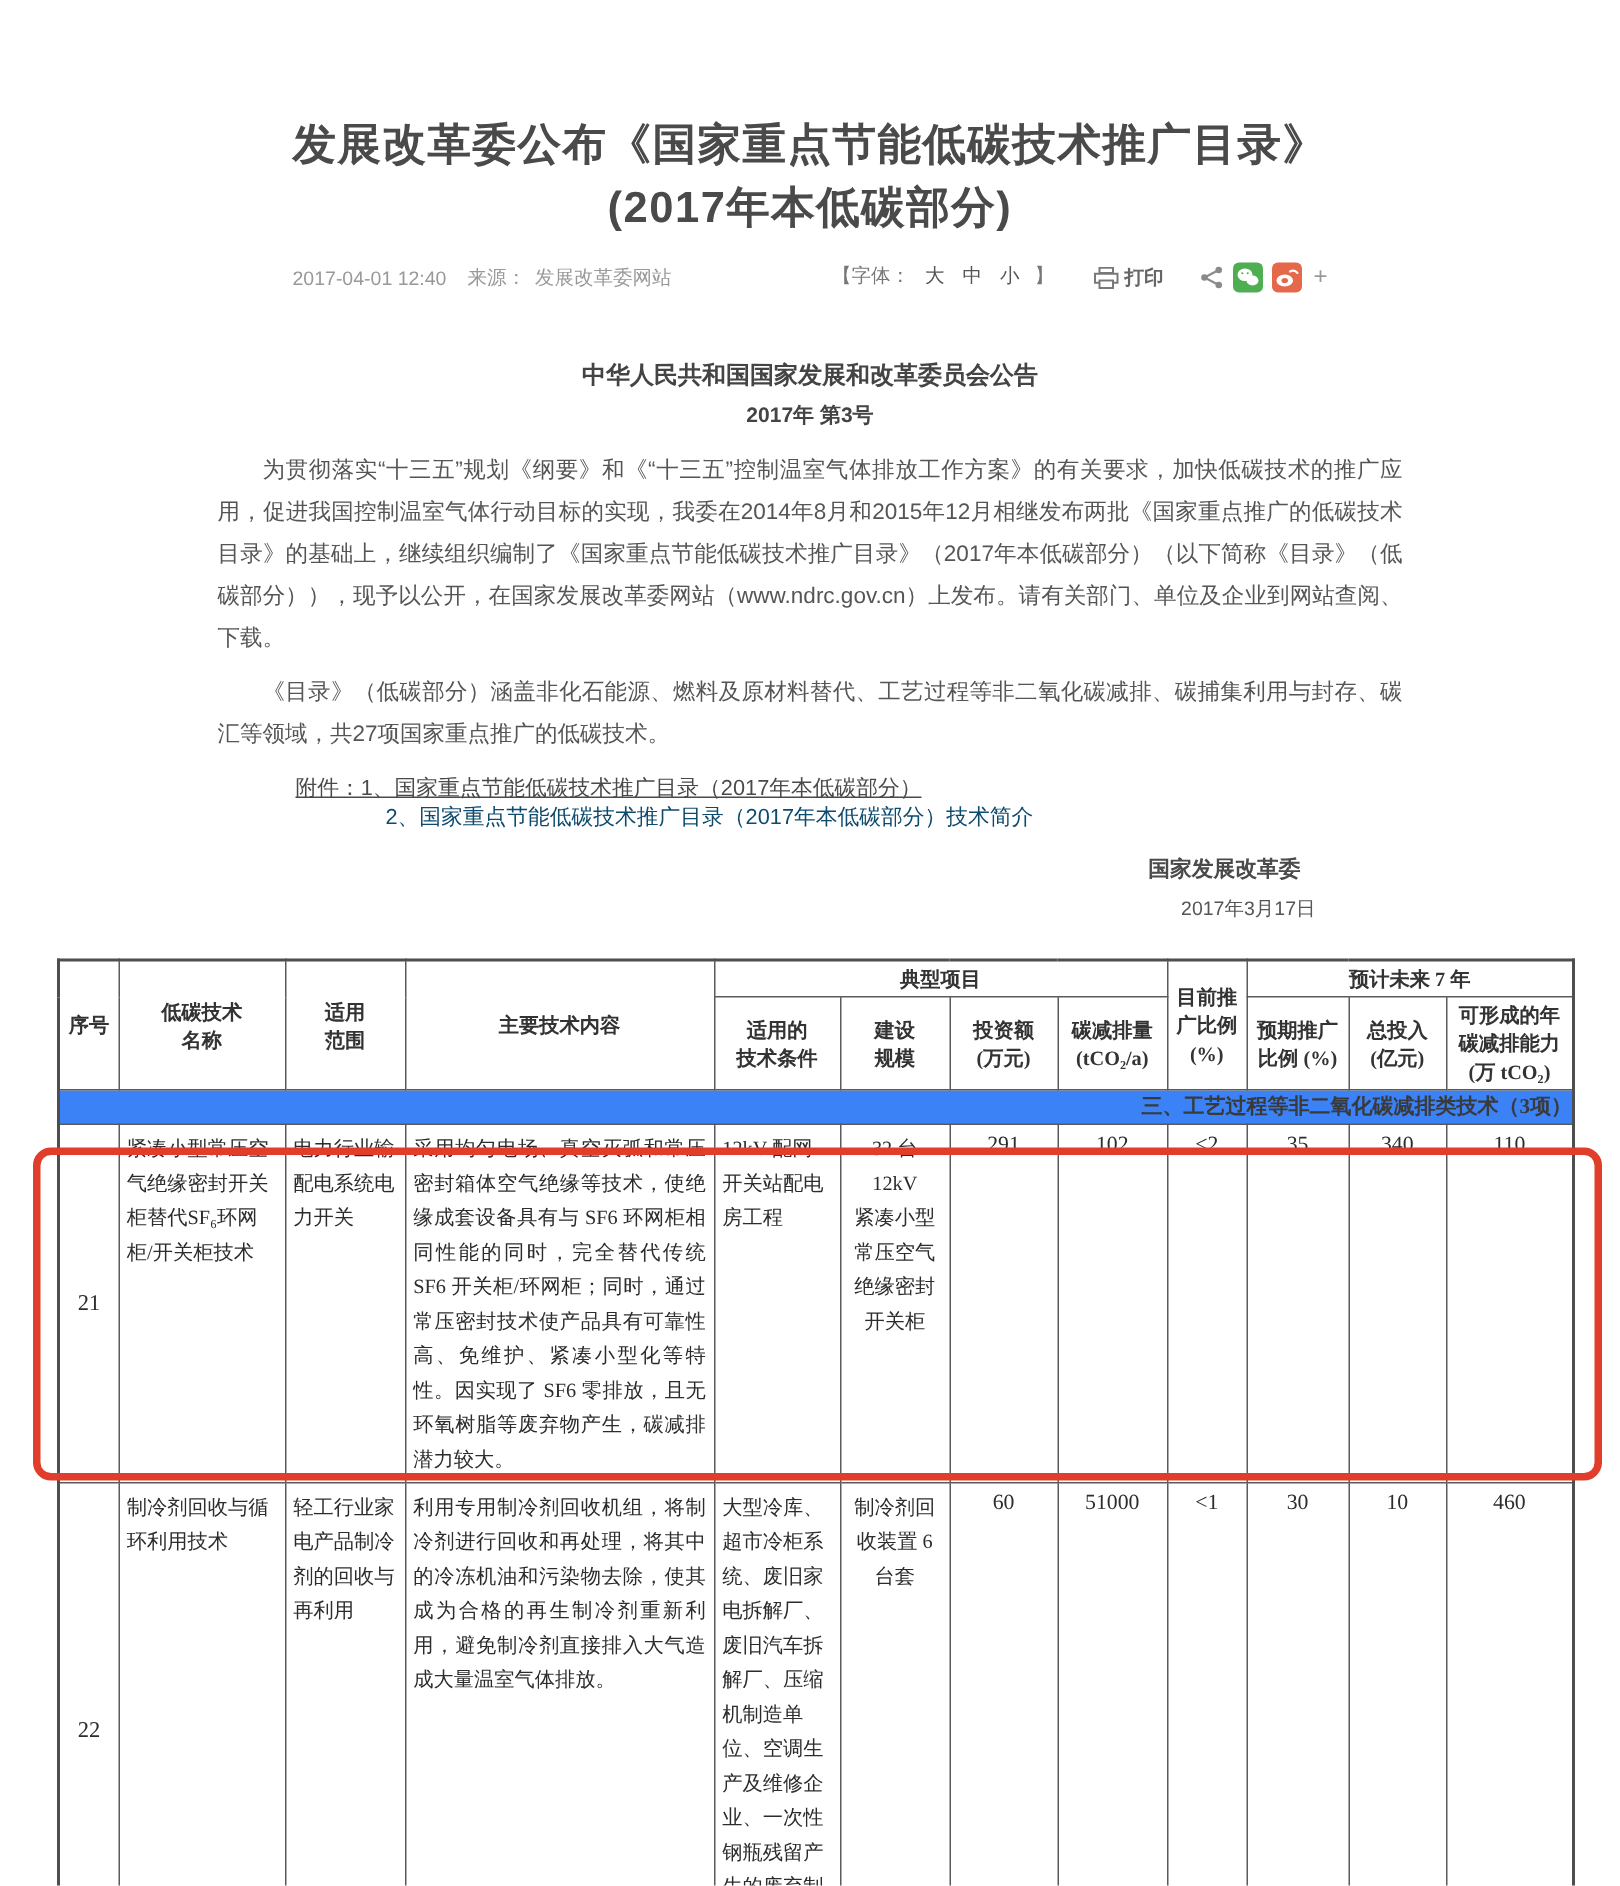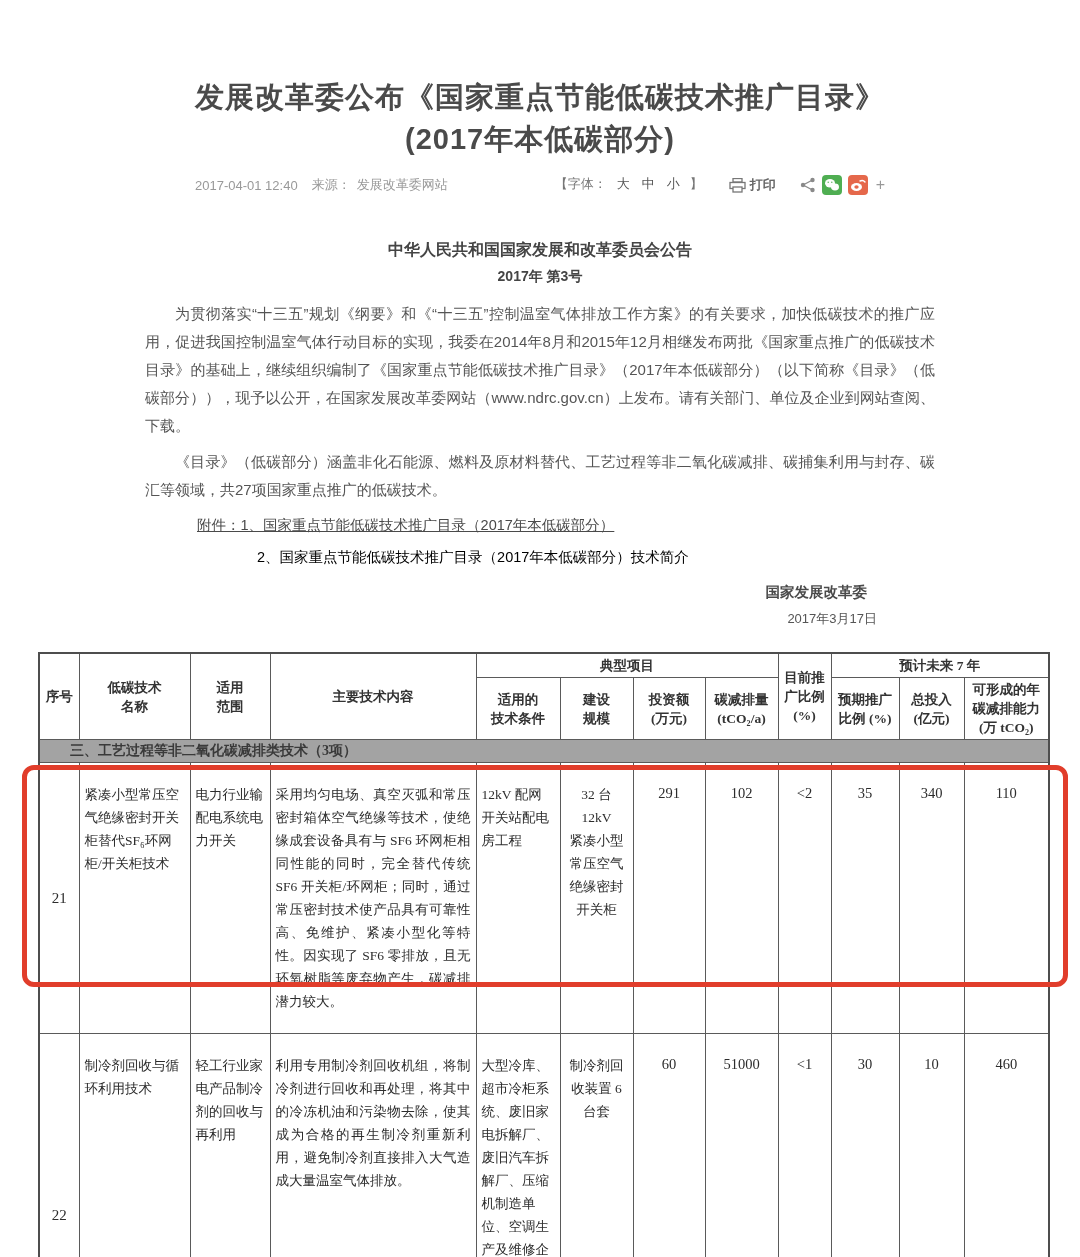--- a/index.html
+++ b/index.html
@@ -30,43 +30,43 @@
   
   .doc { margin:0 145px; width:790px; }
   .org-title { margin-top:44px; text-align:center; font-weight:bold; font-size:16px; color:#444; }
   .doc-no { margin-top:7px; text-align:center; font-weight:bold; font-size:14px; color:#444; }
   .para {
     margin-top:14px; font-size:15px; line-height:28px; color:#555;
     text-indent:2em; text-align:justify;
   }
   .para2 { margin-top:8px; }
   .att1 { margin-top:12px; margin-left:52px; font-size:14.5px; color:#4a4a4a;text-decoration:underline; }
-  .att2 { margin-top:13px; margin-left:112px; font-size:14.5px; color:#000000; }
+  .att2 { margin-left:112px; font-size:14.5px; color:#0c4a6e; }
   .sig { margin-top:16px; text-align:right; padding-right:68px; font-size:14.5px; color:#4a4a4a; font-weight:bold; }
   .sig-date { margin-top:8px; text-align:right; padding-right:58px; font-size:13px; color:#555; }
   
   .catalog-table {
     margin:24px 0 0 38px; width:1010px; table-layout:fixed;
     border-collapse:collapse; border:2px solid #4e4e4e;
     font-family:"Liberation Serif","DejaVu Serif",serif; color:#2c2c2c;
   }
   .catalog-table th, .catalog-table td { border:1px solid #5a5a5a; }
   .catalog-table th {
     font-weight:bold; font-size:13.5px; line-height:19px; text-align:center;
     padding:2px 1px; white-space:pre-line; color:#333;
   }
   tr.hdr-top { height:24px; }
   tr.hdr-sub { height:58px; }
   .section-row td {
-    background:#a3a3a3; font-weight:bold; font-size:14px; color:#3a3a3a;
-    text-align:left; padding:2px 0 2px 30px; height:22px;
-  }
-  td.cell { vertical-align:top; font-size:13.5px; line-height:23px; padding:20px 5px; }
+    background:#3b82f6; font-weight:bold; font-size:14px; color:#3a3a3a;
+    text-align:right; padding:2px 0 2px 30px; height:22px;
+  }
+  td.cell { vertical-align:top; font-size:13.5px; line-height:23px; padding:4px 5px; }
   td.no-cell { vertical-align:middle; text-align:center; font-weight:normal; font-size:15px; }
-  td.num-cell { vertical-align:top; text-align:center; font-size:14.5px; padding-top:22px; }
+  td.num-cell { vertical-align:top; text-align:center; font-size:14.5px; padding-top:5px; }
   td.scale-cell { text-align:center; white-space:pre-line; }
   td.content-cell { text-align:justify; }
   tr.row-21 { height:206px; }
   tr.row-22 { height:248px; }
   
   .red-box {
     position:absolute; left:22px; top:765px; width:1046px; height:222px;
     border:5px solid #e13d2b; border-radius:12px; pointer-events:none;
     background:transparent;
   }

